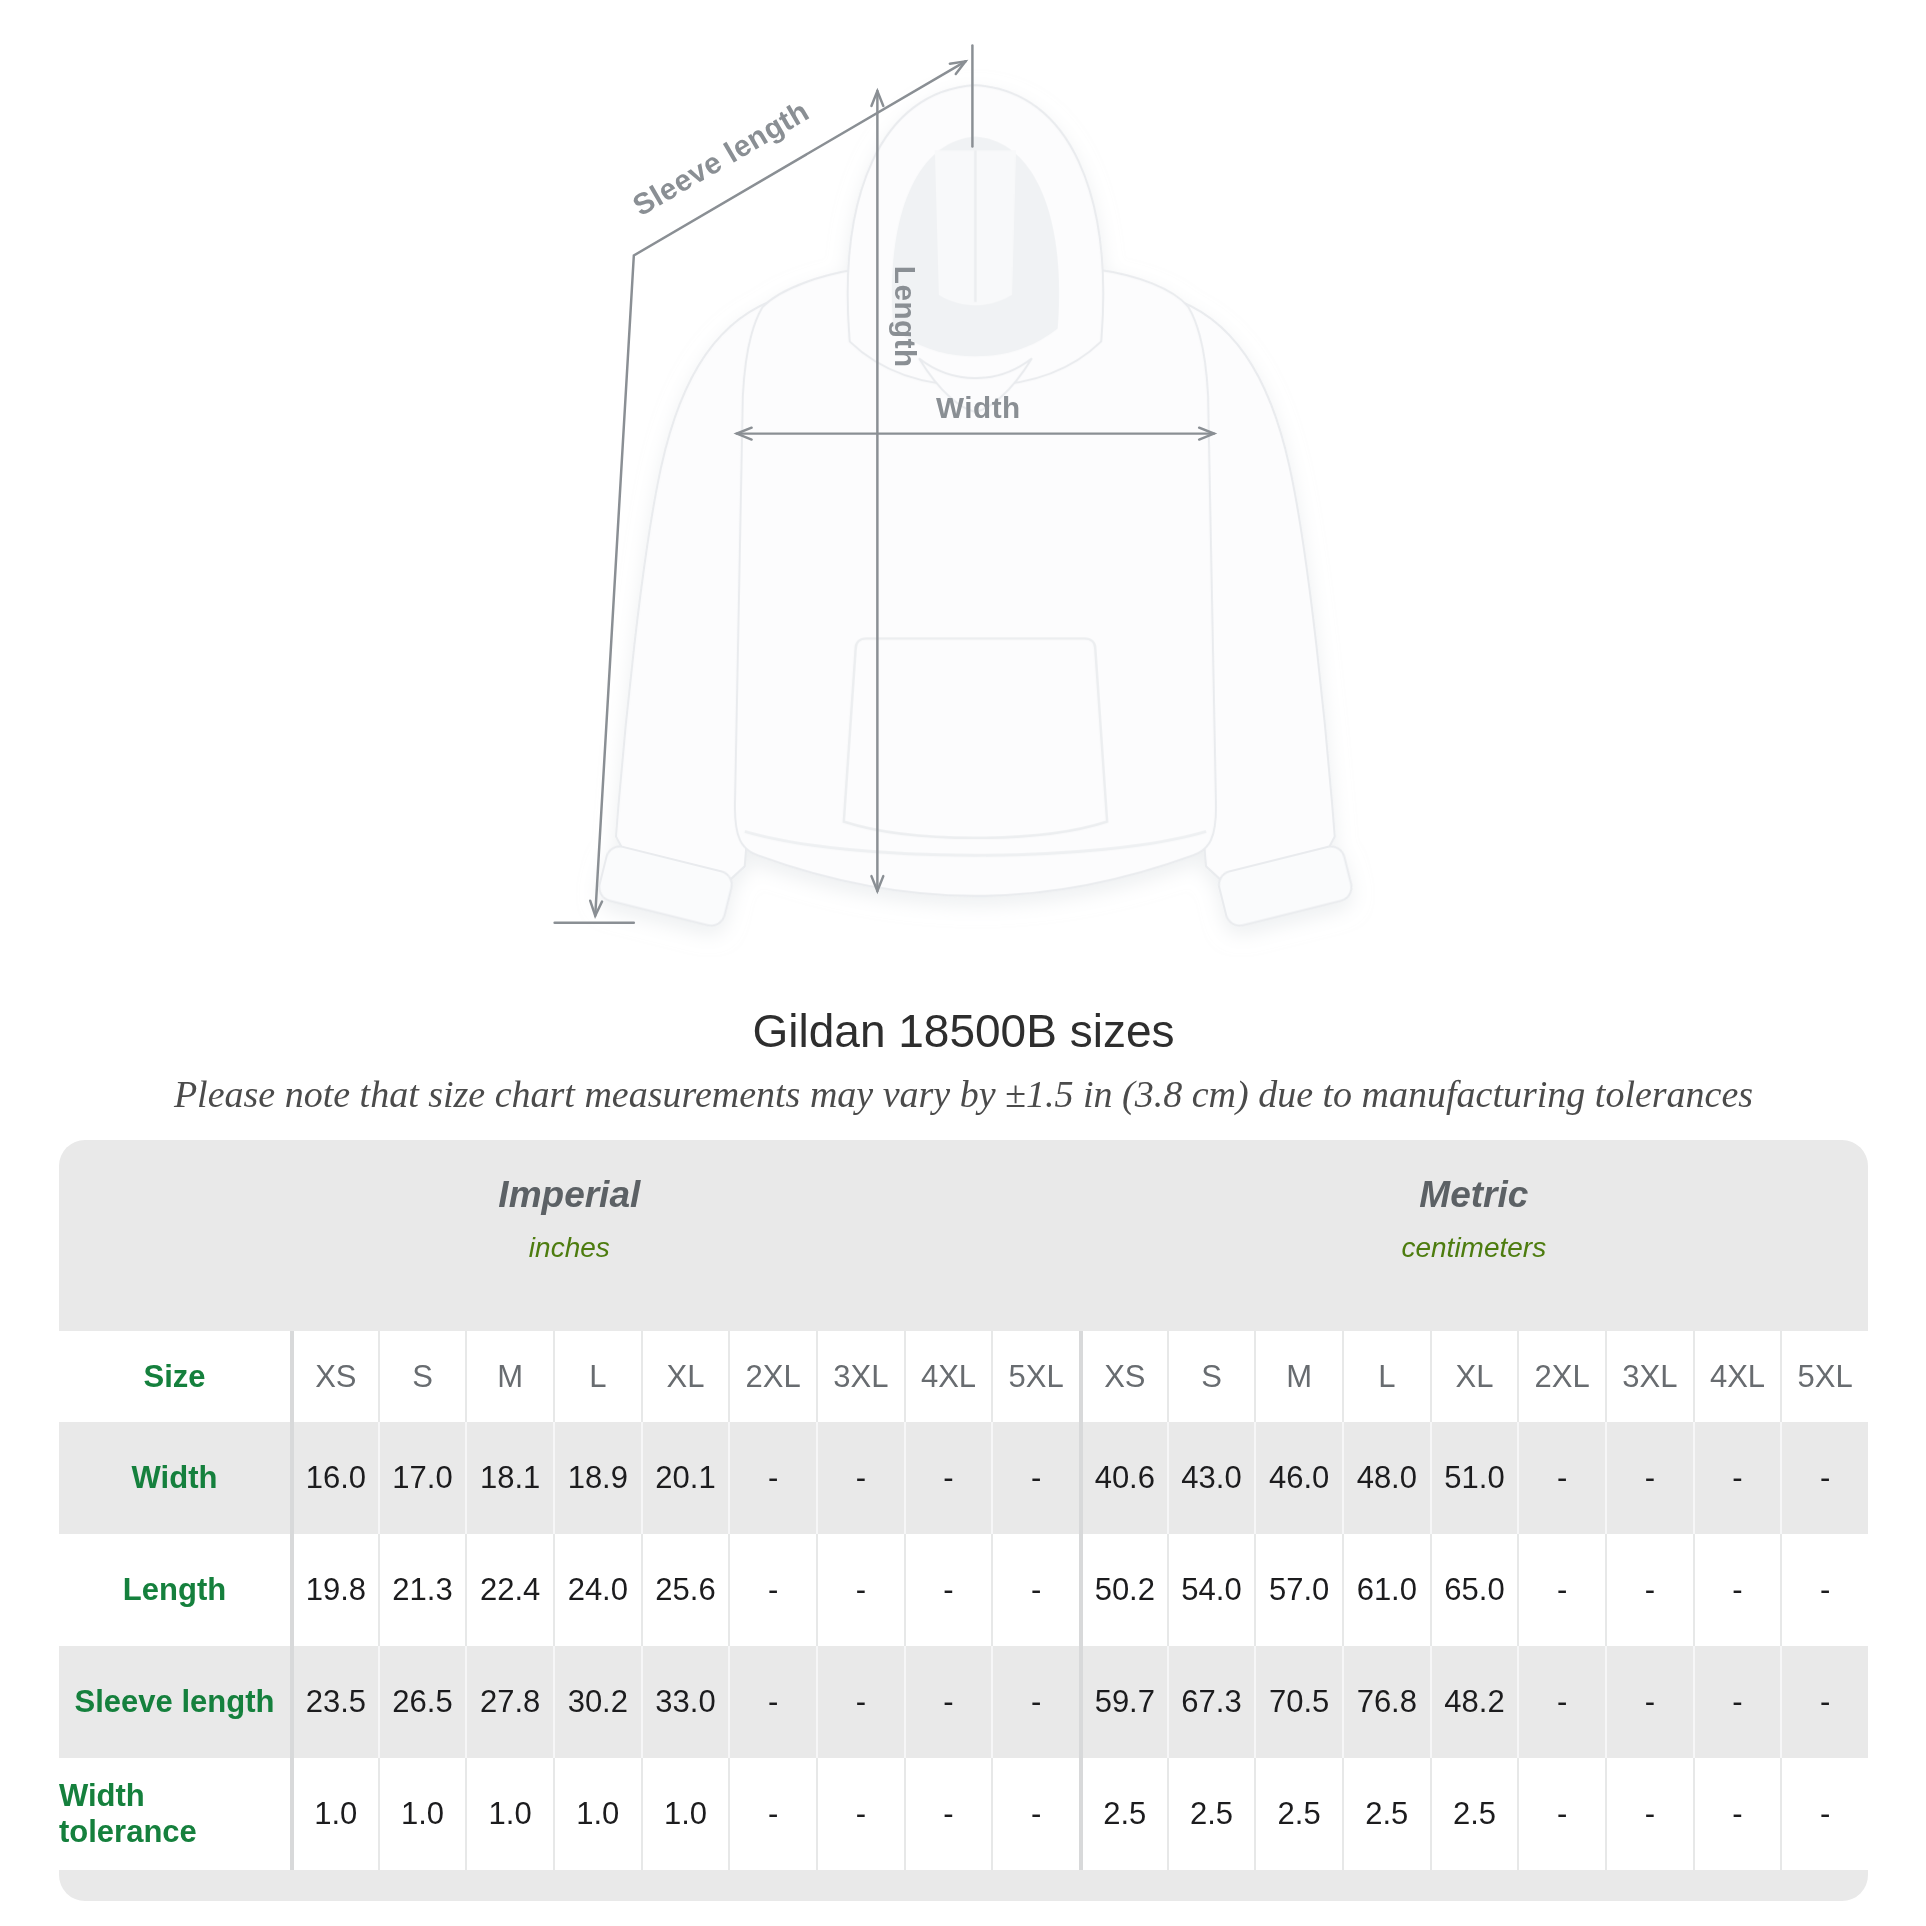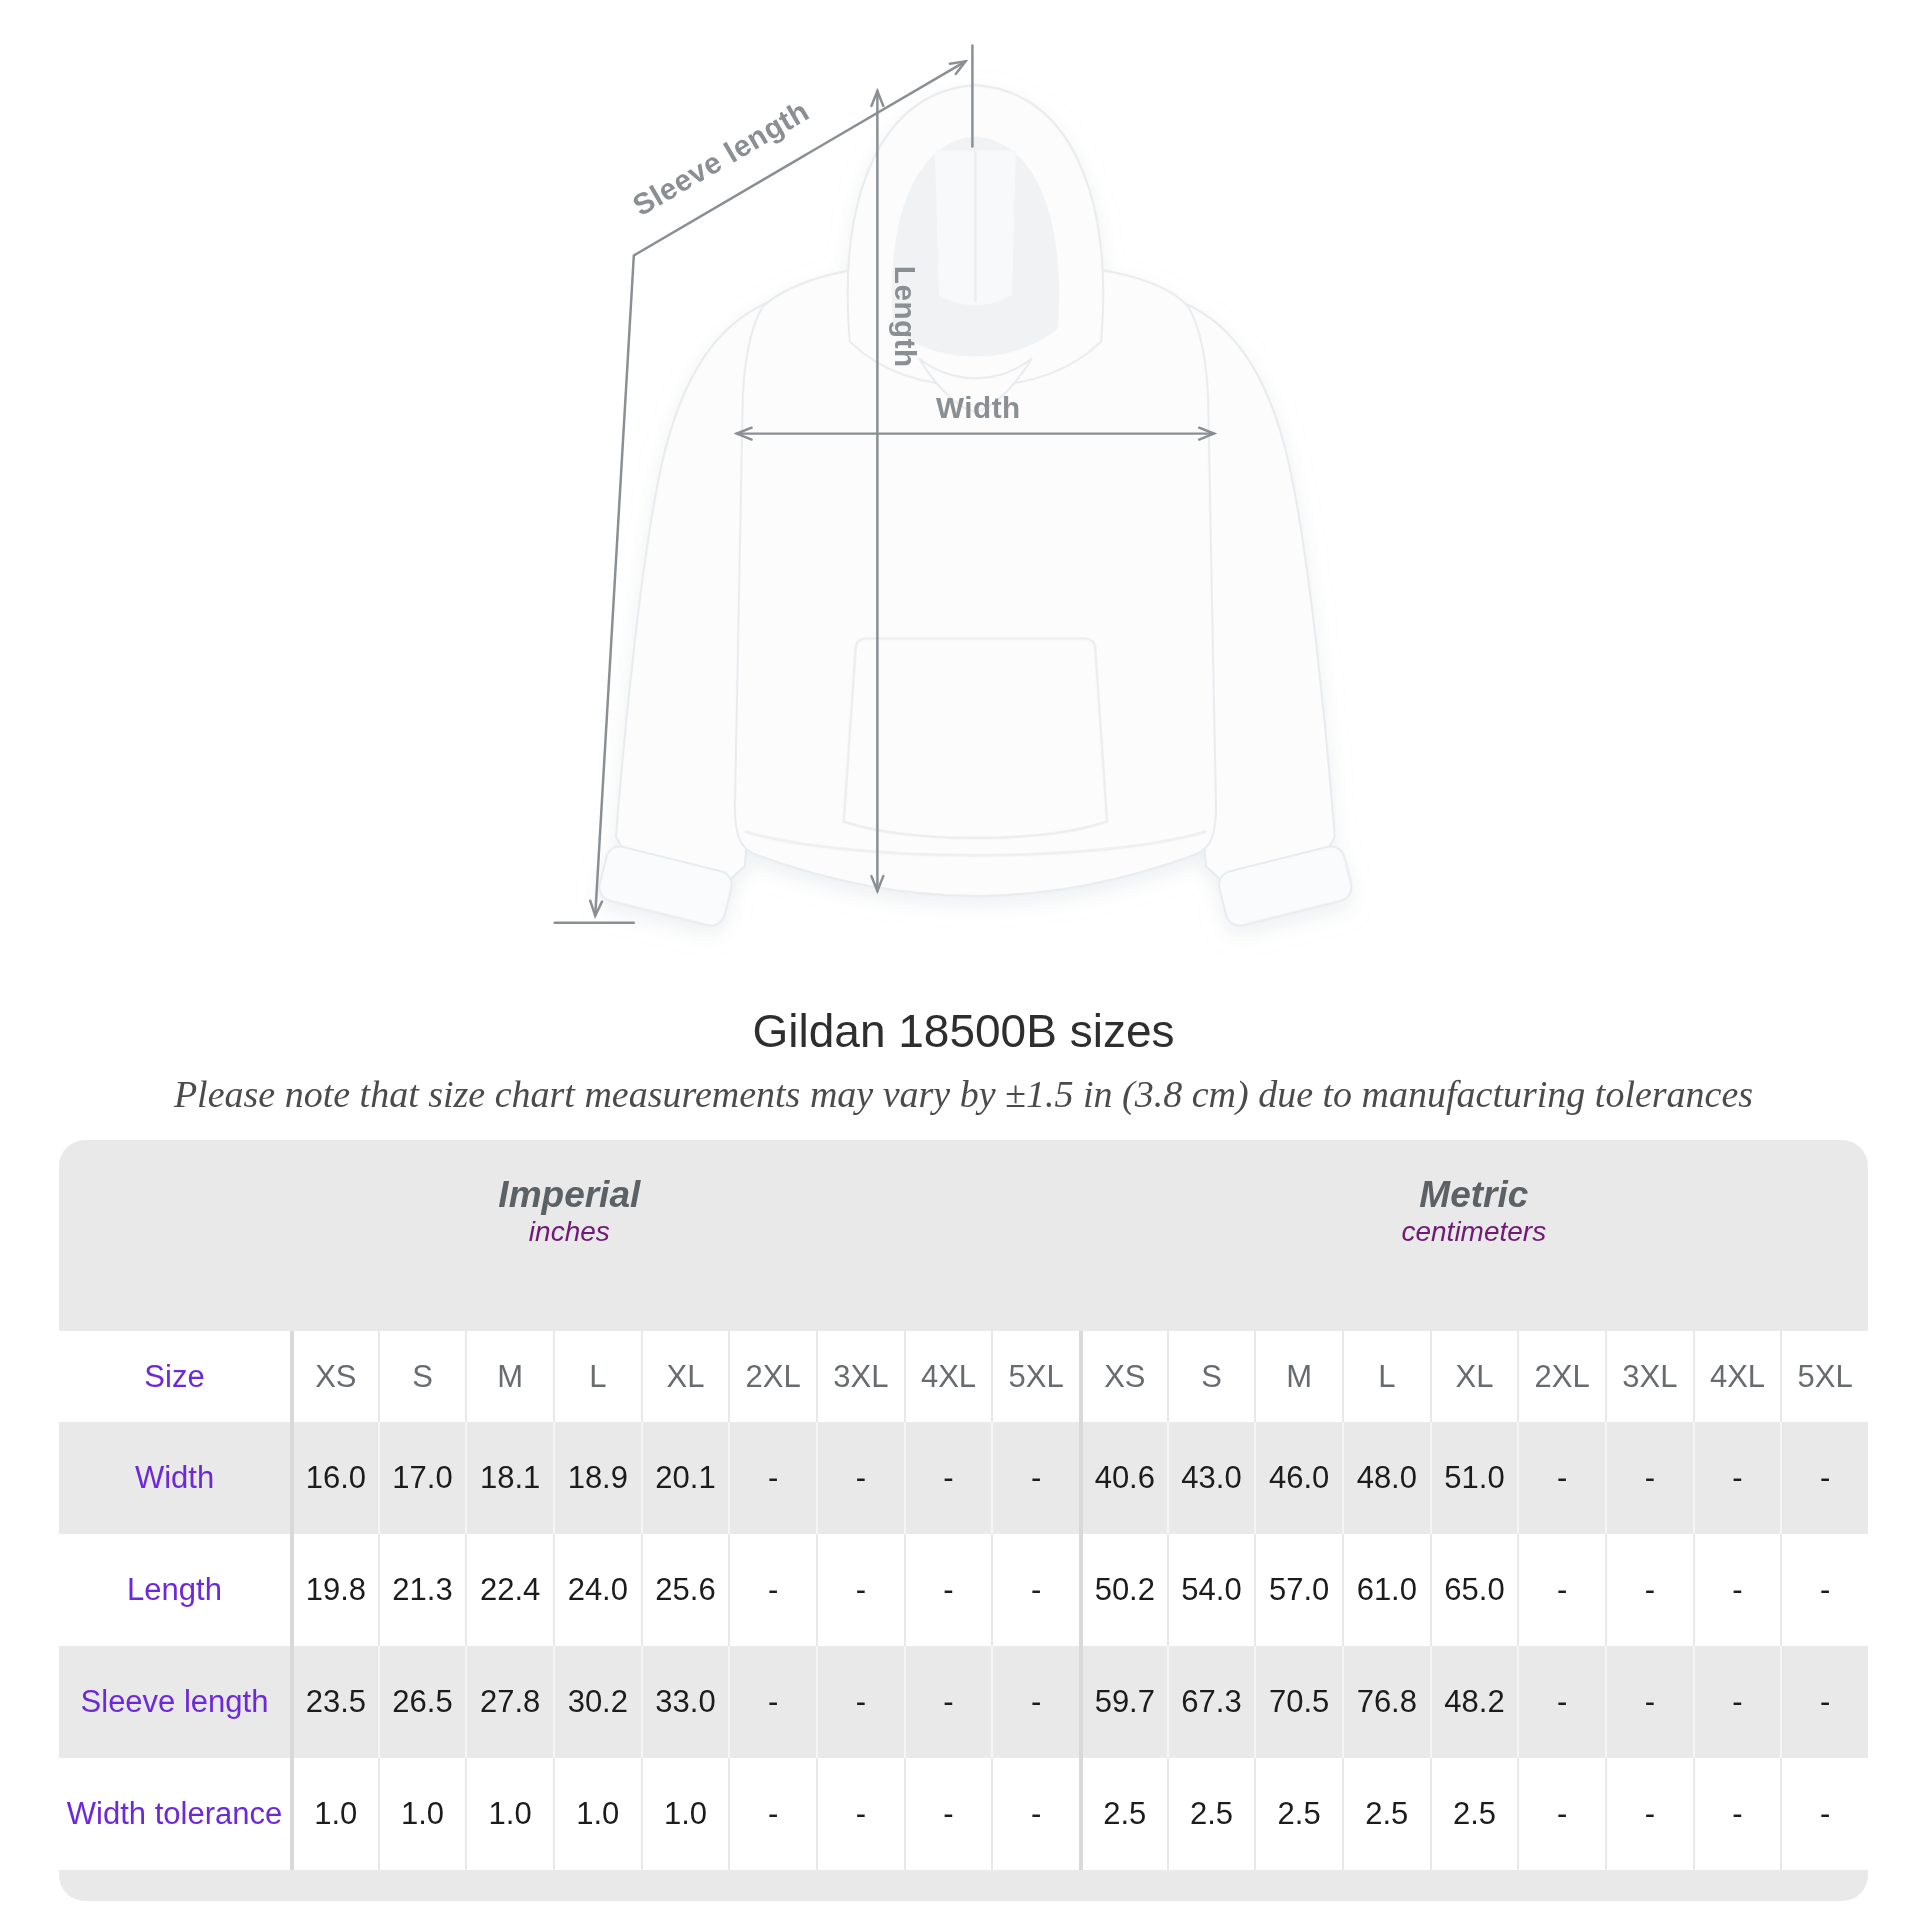--- a/index.html
+++ b/index.html
@@ -26,26 +26,26 @@
   
   .table-card {
     margin:24px 59px 0; background:#e9e9e9; border-radius:26px;
     overflow:hidden; padding-bottom:31px;
   }
   .units-row { display:flex; height:191px; }
   .unit-head { display:flex; flex-direction:column; align-items:center; justify-content:flex-start; padding-top:34px; }
   .unit-head.imperial { flex:0 0 56.42%; }
   .unit-head.metric   { flex:1 1 auto; }
   .unit-name { font-size:37px; font-weight:700; font-style:italic; color:#5c6165; }
-  .unit-sub  { font-size:28px; font-style:italic; color:#701a75; }
+  .unit-sub  { font-size:28px; font-style:italic; color:#4d7c0f; margin-top:16px; }
 
   .grid { display:grid; grid-template-columns:231px repeat(18, 1fr); }
   .cell { display:flex; align-items:center; justify-content:center; height:112px; font-size:31px; }
   .cell.head { height:91px; font-weight:400; color:#686c70; }
-  .cell.lab  { font-weight:400; color:#6d28d9; }
+  .cell.lab  { font-weight:700; color:#15803d; }
   .cell.val  { color:#1c1c1e; }
   .r-white { background:#ffffff; }
   .r-gray  { background:#e9e9e9; }
   .sep-thin  { border-left:2px solid #e7e8e8; }
   .r-gray.sep-thin { border-left-color:#f6f6f7; }
   .sep-thick { border-left:4px solid #d8d9da; }
 </style>
 </head>
 <body>
 

